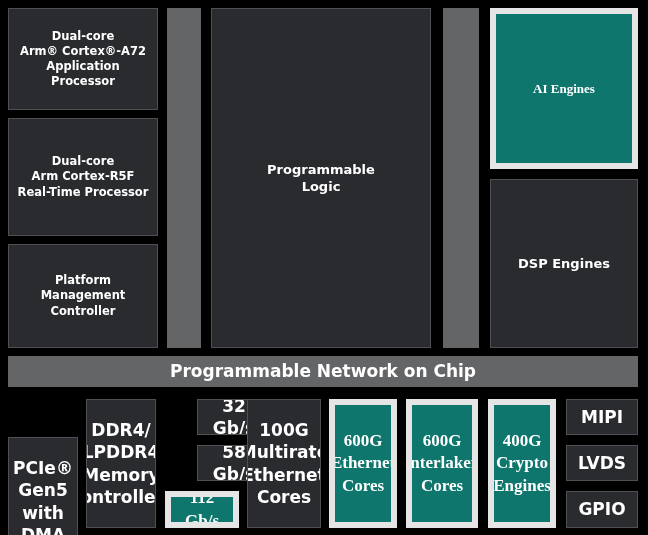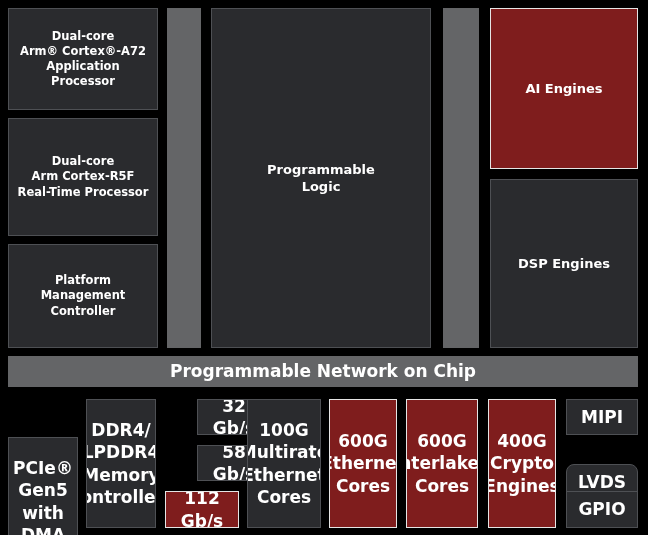--- a/index.html
+++ b/index.html
@@ -30,22 +30,23 @@
     color: #ffffff;
     font-weight: bold;
     line-height: 1.32;
     overflow: hidden;
   }
   .dark {
     background: #2a2b2e;
     border: 1px solid #4e5054;
   }
   .teal {
-    background: #7f1d1d;
-    border: 1px solid #e5e5e5;
+    background: #0f766e;
+    border: 6px solid #e5e5e5;
+    font-family: Liberation Serif, serif;
   }
   .gray-bar {
     background: #646567;
     border: none;
   }
   .noc {
     background: #646567;
     color: #ffffff;
     font-weight: bold;
   }
@@ -146,20 +147,20 @@
 
   <div class="blk teal t12" style="left:488px; top:399px; width:68px; height:129px;">
     <span class="lbl">400G
 Crypto
 Engines</span>
   </div>
 
   <div class="blk dark t12" style="left:566px; top:399px; width:72px; height:36px;">
     <span class="lbl">MIPI</span>
   </div>
-  <div class="blk dark t12" style="left:566px; top:464px; width:72px; height:36px;border-radius:8px;">
+  <div class="blk dark t12" style="left:566px; top:445px; width:72px; height:36px;">
     <span class="lbl">LVDS</span>
   </div>
   <div class="blk dark t12" style="left:566px; top:491px; width:72px; height:37px;">
     <span class="lbl">GPIO</span>
   </div>
 
 </div>
 
 </body></html>

